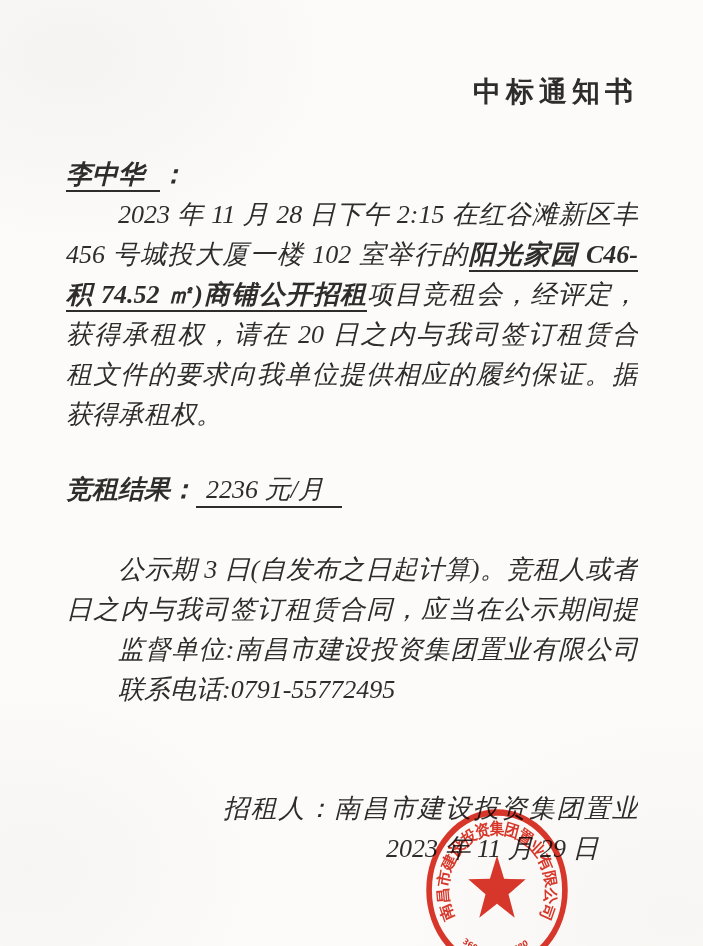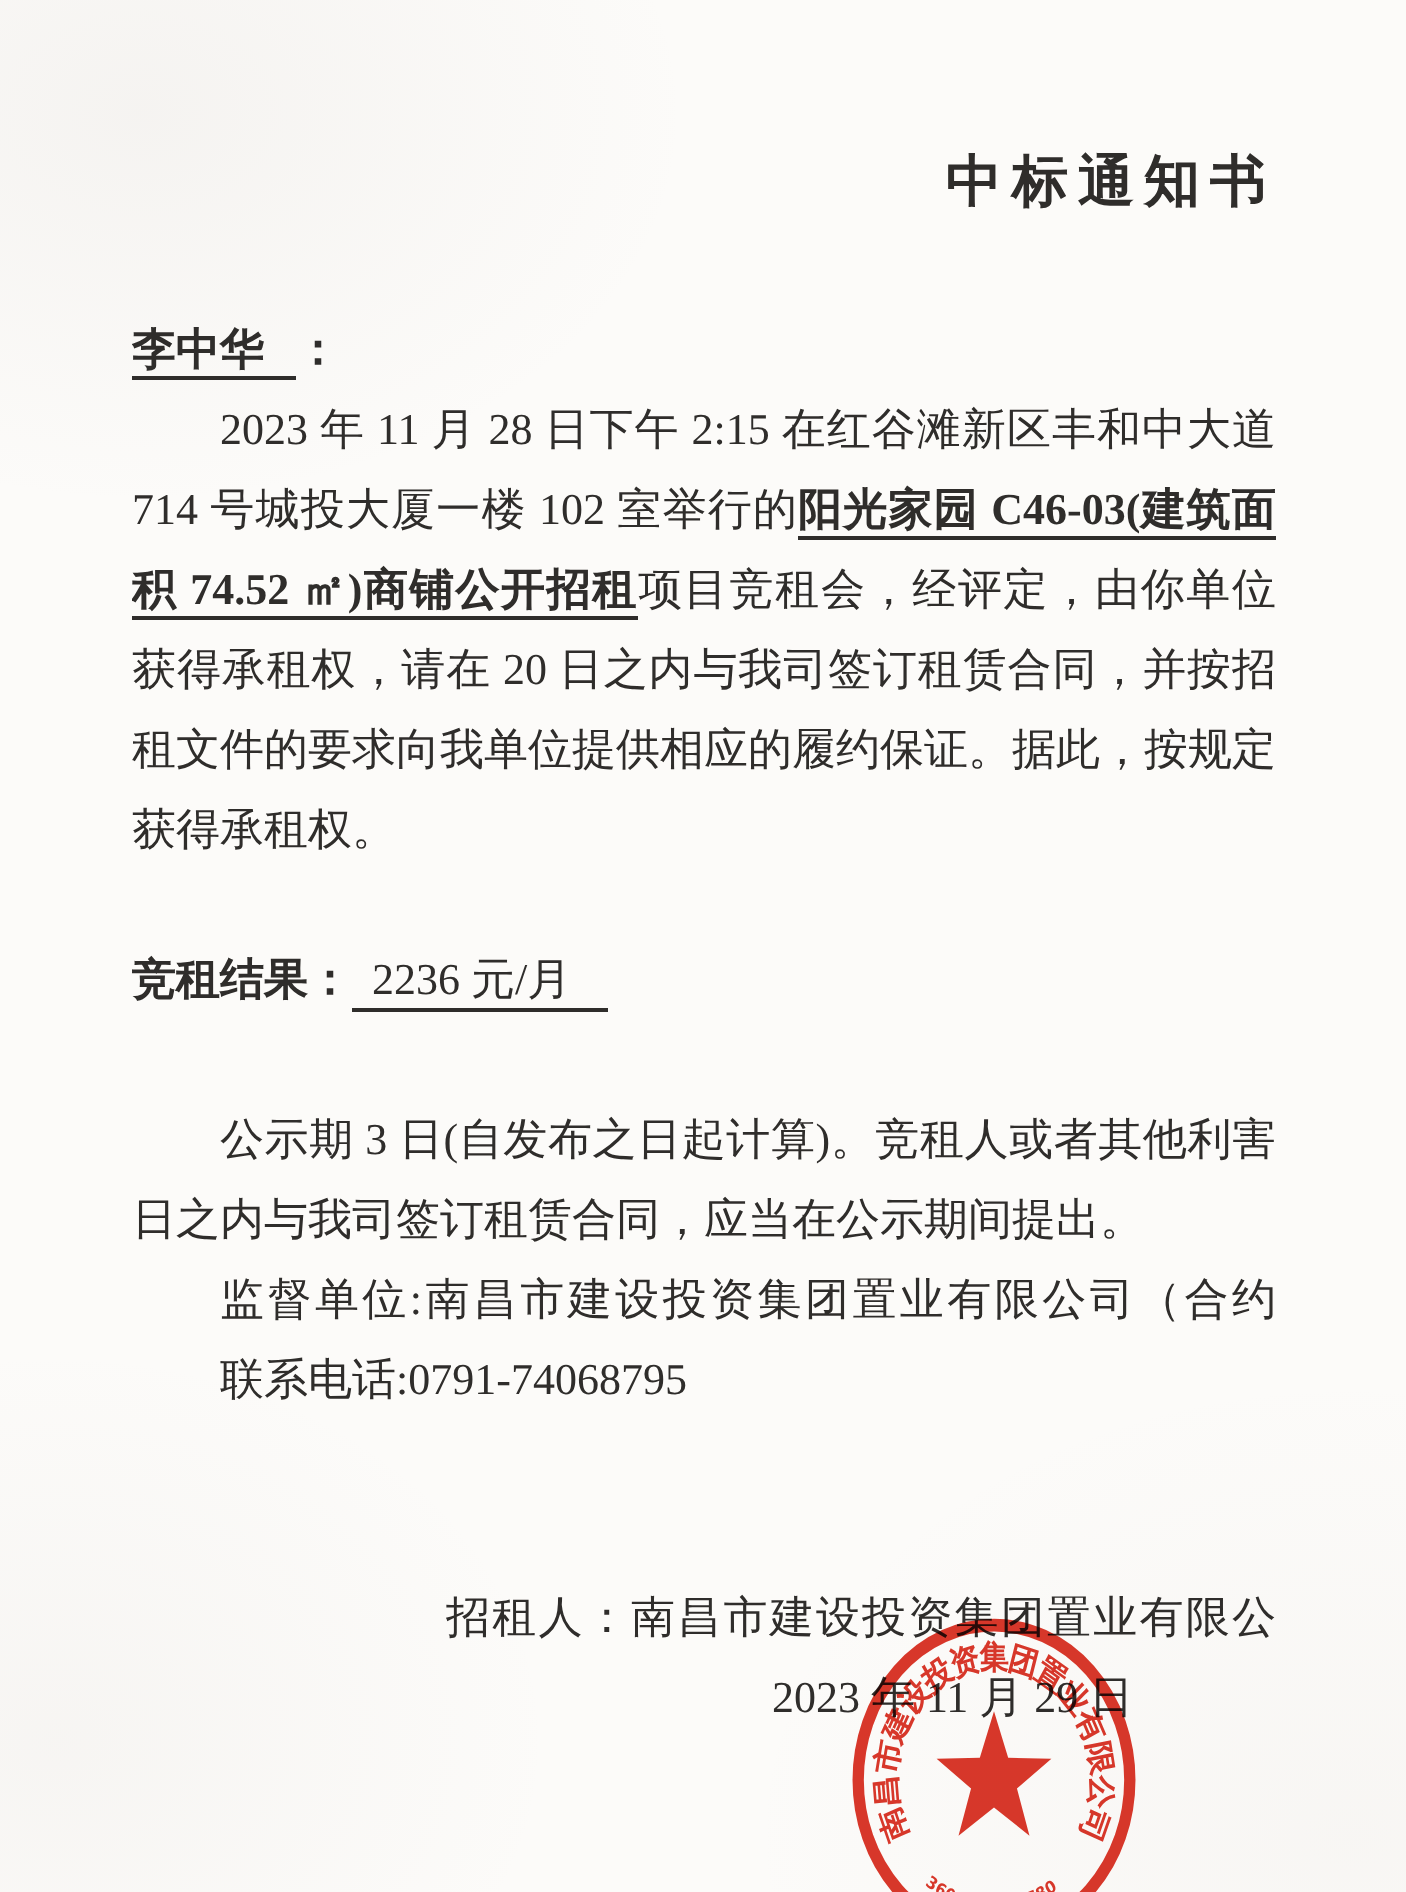--- a/index.html
+++ b/index.html
@@ -18,24 +18,25 @@
   .page{position:relative;width:703px;height:946px;}
   .content{padding:0 65px 0 66px;}
   .title{
     margin-top:72px;
     text-align:right;
     font-size:28px;font-weight:700;
     letter-spacing:5px;
     line-height:40px;height:40px;
   }
   .line{
-    font-size:22px;
+    font-size:26px;
     line-height:40px;height:40px;
     overflow:hidden;
     text-align:justify;
+    font-style:italic;
   }
   .line.fill::after{content:"";display:inline-block;width:100%;height:0;}
   .line.indent{text-indent:2em;}
   .b{font-weight:700;}
   .u{border-bottom:2px solid var(--ink);padding-bottom:1px;}
   .salutation{margin-top:43px;font-weight:700;}
   .salutation .name{padding-right:16px;}
   .result-line{margin-top:35px;}
   .result-line .value{padding:0 18px 2px 10px;}
   .notice-block{margin-top:40px;}
@@ -64,36 +65,36 @@
   <div class="content">
 
     <div class="title">中标通知书</div>
 
     <div class="line salutation">
       <span class="name u b">李中华</span><span>：</span>
     </div>
 
     <div>
         <div class="line fill indent"><span class="">2023 年 11 月 28 日下午 2:15 在红谷滩新区丰和中大道</span></div>
-        <div class="line fill"><span class="">714 号城投大厦一楼 102 室举行的</span><span class="u b">阳光家园 C46-03(建筑面</span></div>
+        <div class="line fill"><span class="">456 号城投大厦一楼 102 室举行的</span><span class="u b">阳光家园 C46-03(建筑面</span></div>
         <div class="line fill"><span class="u b">积 74.52 ㎡)商铺公开招租</span><span class="">项目竞租会，经评定，由你单位</span></div>
         <div class="line fill"><span class="">获得承租权，请在 20 日之内与我司签订租赁合同，并按招</span></div>
         <div class="line fill"><span class="">租文件的要求向我单位提供相应的履约保证。据此，按规定</span></div>
         <div class="line"><span class="">获得承租权。</span></div>
       </div>
 
     <div class="line result-line">
       <span class="b">竞租结果：</span><span class="u value">2236 元/月</span>
     </div>
 
     <div class="notice-block">
         <div class="line fill indent"><span class="">公示期 3 日(自发布之日起计算)。竞租人或者其他利害</span></div>
         <div class="line"><span class="">日之内与我司签订租赁合同，应当在公示期间提出。</span></div>
         <div class="line indent"><span class="">监督单位:南昌市建设投资集团置业有限公司（合约部）</span></div>
-        <div class="line indent"><span class="">联系电话:0791-74068795</span></div>
+        <div class="line indent"><span class="">联系电话:0791-55772495</span></div>
       </div>
 
     <div class="line signer-line">招租人：南昌市建设投资集团置业有限公司</div>
     <div class="line date-line">2023 年 11 月 29 日</div>
 
   </div>
 
   <svg class="seal" viewBox="-88 -88 176 176" xmlns="http://www.w3.org/2000/svg">
     <circle class="ring" cx="0" cy="0" r="72"></circle>
     <path class="star" d="M0,-32 L7.52,-10.36 L30.43,-9.89 L12.17,3.96 L18.81,25.89 L0,12.8 L-18.81,25.89 L-12.17,3.96 L-30.43,-9.89 L-7.52,-10.36 Z"></path>

